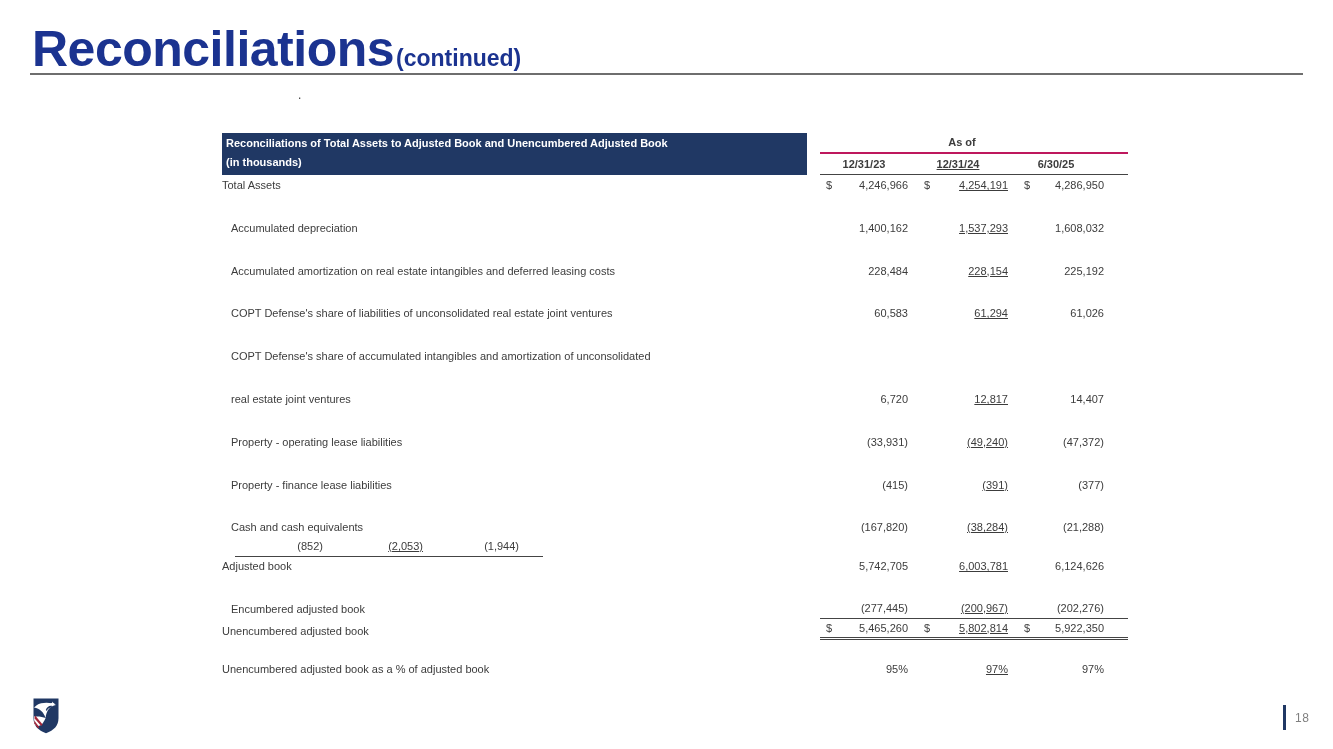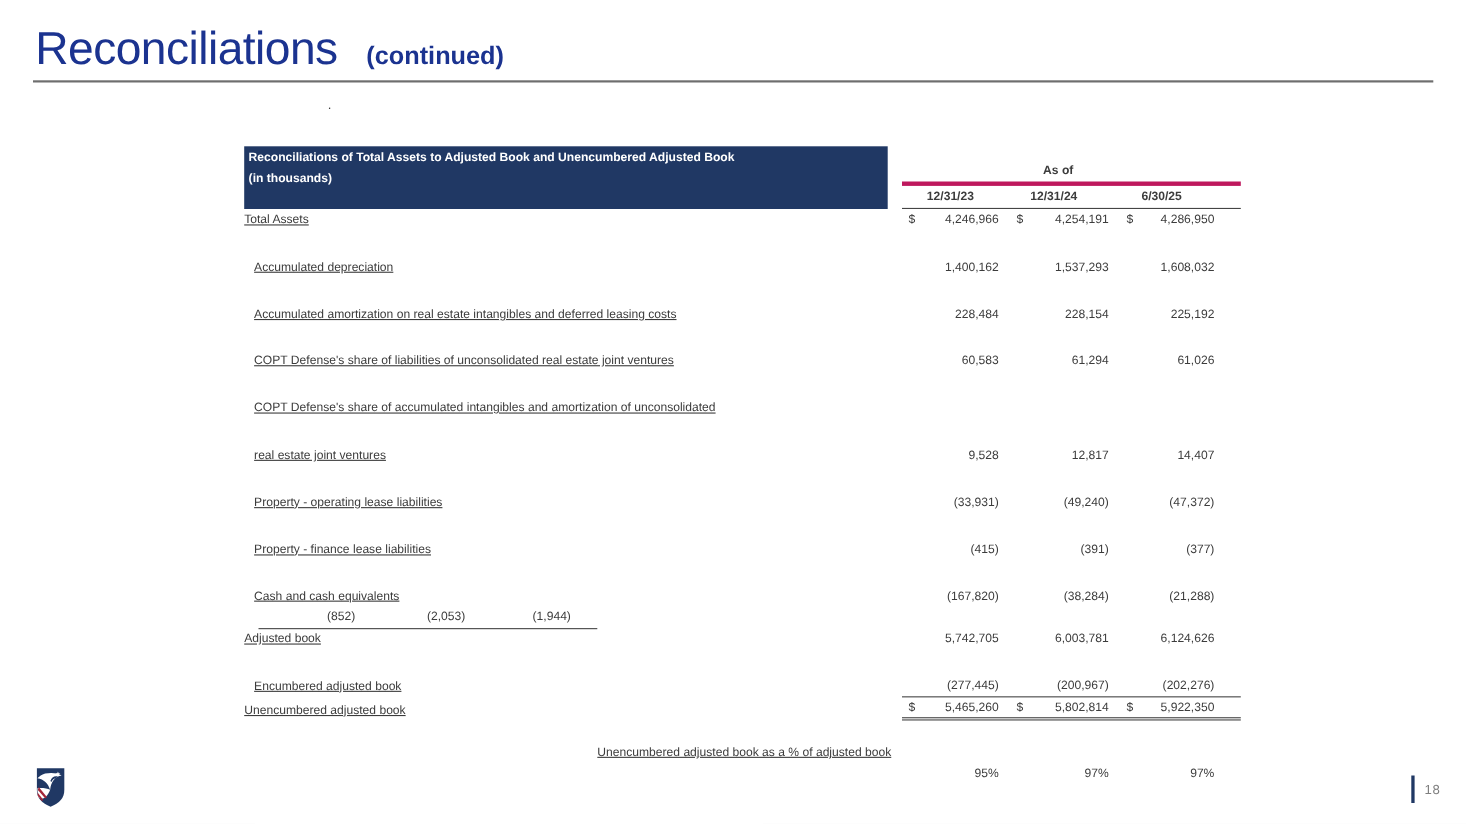--- a/index.html
+++ b/index.html
@@ -4,54 +4,54 @@
 <style>
   html,body { margin:0; padding:0; background:#e8e8e8; }
   .slide {
     position:relative; width:1333px; height:749px; background:#ffffff;
     font-family:"Liberation Sans", sans-serif; overflow:hidden;
     margin:0 auto;
   }
 
   
   .page-title { position:absolute; left:32px; top:20px; color:#1b3390; white-space:nowrap; }
-  .page-title .main { font-size:42px; font-weight:normal; letter-spacing:-0.5px;text-align:right; }
-  .page-title .cont { font-size:23px; font-weight:bold; margin-left:26px; }
+  .page-title .main { font-size:50px; font-weight:bold; letter-spacing:-0.5px;text-align:right; }
+  .page-title .cont { font-size:23px; font-weight:bold; margin-left:2px; }
   .title-rule { position:absolute; left:30px; top:73px; width:1273px; height:0; border-top:2px solid #6e6e6e; }
 
   .stray-dot { position:absolute; left:298px; top:88px; font-size:12px; color:#3c3c3c; }
 
   
   .recon-table { position:absolute; left:222px; top:133px; width:906px; font-size:11px; color:#3c3c3c; }
   .t-header { display:flex; align-items:stretch; }
   .t-hdr-label {
     width:585px; box-sizing:border-box; background:#203864; color:#ffffff;
     font-weight:bold; padding:1px 4px 0 4px;
   }
   .t-hdr-label .line { line-height:19px; white-space:nowrap; }
   .t-hdr-nums { width:308px; margin-left:13px; }
-  .asof-row { height:19px; border-bottom:4px solid #be185d;margin-top:13px; }
+  .asof-row { height:19px; border-bottom:2px solid #be185d; }
   .asof-row .asof { display:block; width:284px; text-align:center; font-weight:bold; line-height:19px; }
   .dates-row { display:flex; height:20px; border-bottom:1px solid #444; font-weight:bold; }
   .dates-row .c { text-align:center; line-height:20px; }
-  .c0 { width:88px; } .c1 { width:100px; } .c2 { width:96px; } .tail { width:24px; }
+  .c0 { width:88px; } .c1 { width:100px;text-decoration:underline; } .c2 { width:96px; } .tail { width:24px; }
 
   .t-body { margin-top:1px; }
   .t-row { display:flex; align-items:flex-end; }
   .t-lbl { width:585px; }
-  .t-lbl .ln { line-height:18.8px; white-space:nowrap;text-decoration:underline; }
+  .t-lbl .ln { line-height:18.8px; white-space:nowrap; }
   .t-lbl .indent { padding-left:9px;margin-top:24px; }
   .nums { width:308px; margin-left:13px; display:flex; }
   .cell { position:relative; text-align:right; line-height:18.8px; }
   .cell .dollar { position:absolute; left:6px; }
   .cell.c1 .dollar, .cell.c2 .dollar { left:16px; }
   .rule-single { border-bottom:1px solid #444; }
   .rule-double { border-bottom:3px double #444; }
 
-  .percent-row { margin-top:20px;flex-direction:column; }
+  .percent-row { margin-top:20px; }
 
   
   .logo { position:absolute; left:33px; top:698px; }
   .page-marker { position:absolute; left:1283px; top:705px; display:flex; align-items:center; }
   .page-marker .bar { width:3px; height:25px; background:#203864; }
   .page-marker .num { margin-left:9px; font-size:12px; color:#7f7f7f; letter-spacing:0.5px; }
 </style>
 </head>
 <body>
 
@@ -128,21 +128,21 @@
             <div class="cell c2"><span>61,026</span></div>
             <div class="tail"></div>
           </div>
         </div>
         <div class="t-row">
           <div class="t-lbl">
             <div class="ln indent">COPT Defense's share of accumulated intangibles and amortization of unconsolidated</div>
             <div class="ln indent">real estate joint ventures</div>
           </div>
           <div class="nums">
-            <div class="cell c0"><span>9,528</span></div>
+            <div class="cell c0"><span>6,720</span></div>
             <div class="cell c1"><span>12,817</span></div>
             <div class="cell c2"><span>14,407</span></div>
             <div class="tail"></div>
           </div>
         </div>
         <div class="t-row">
           <div class="t-lbl">
             <div class="ln indent">Property - operating lease liabilities</div>
           </div>
           <div class="nums">

